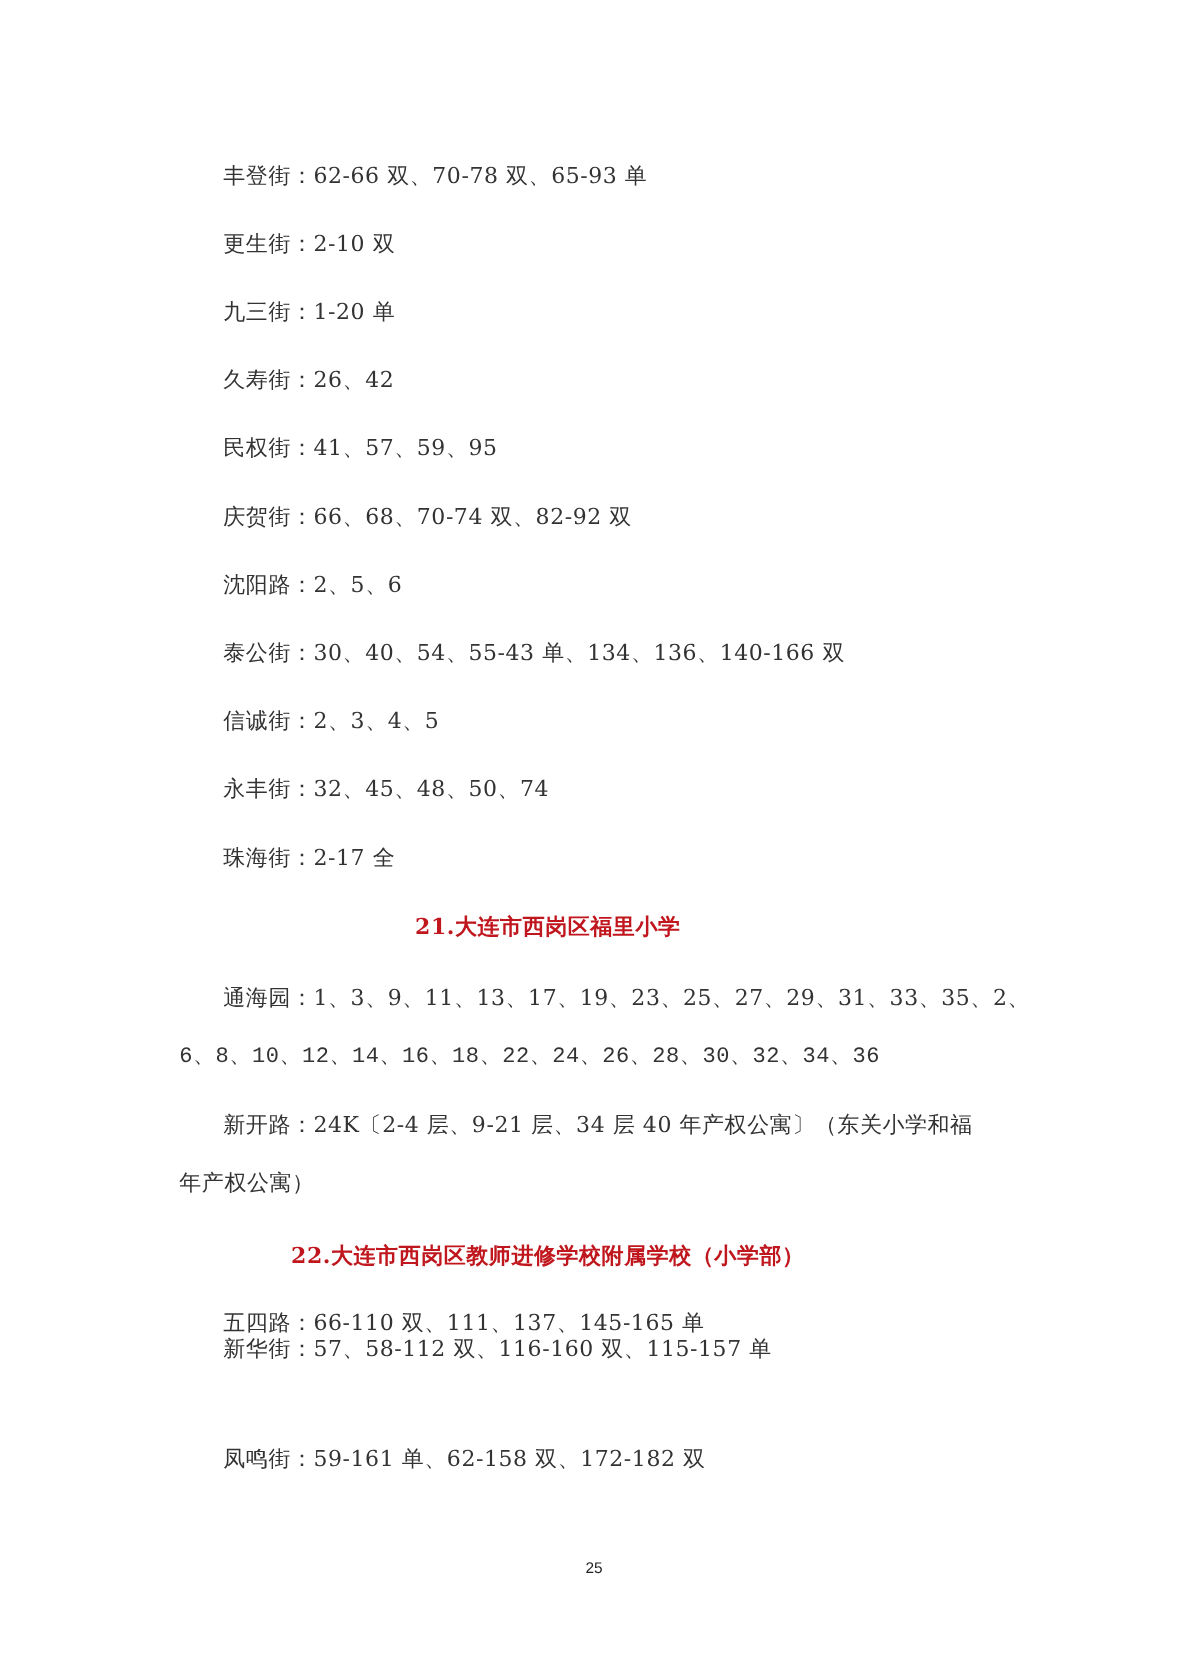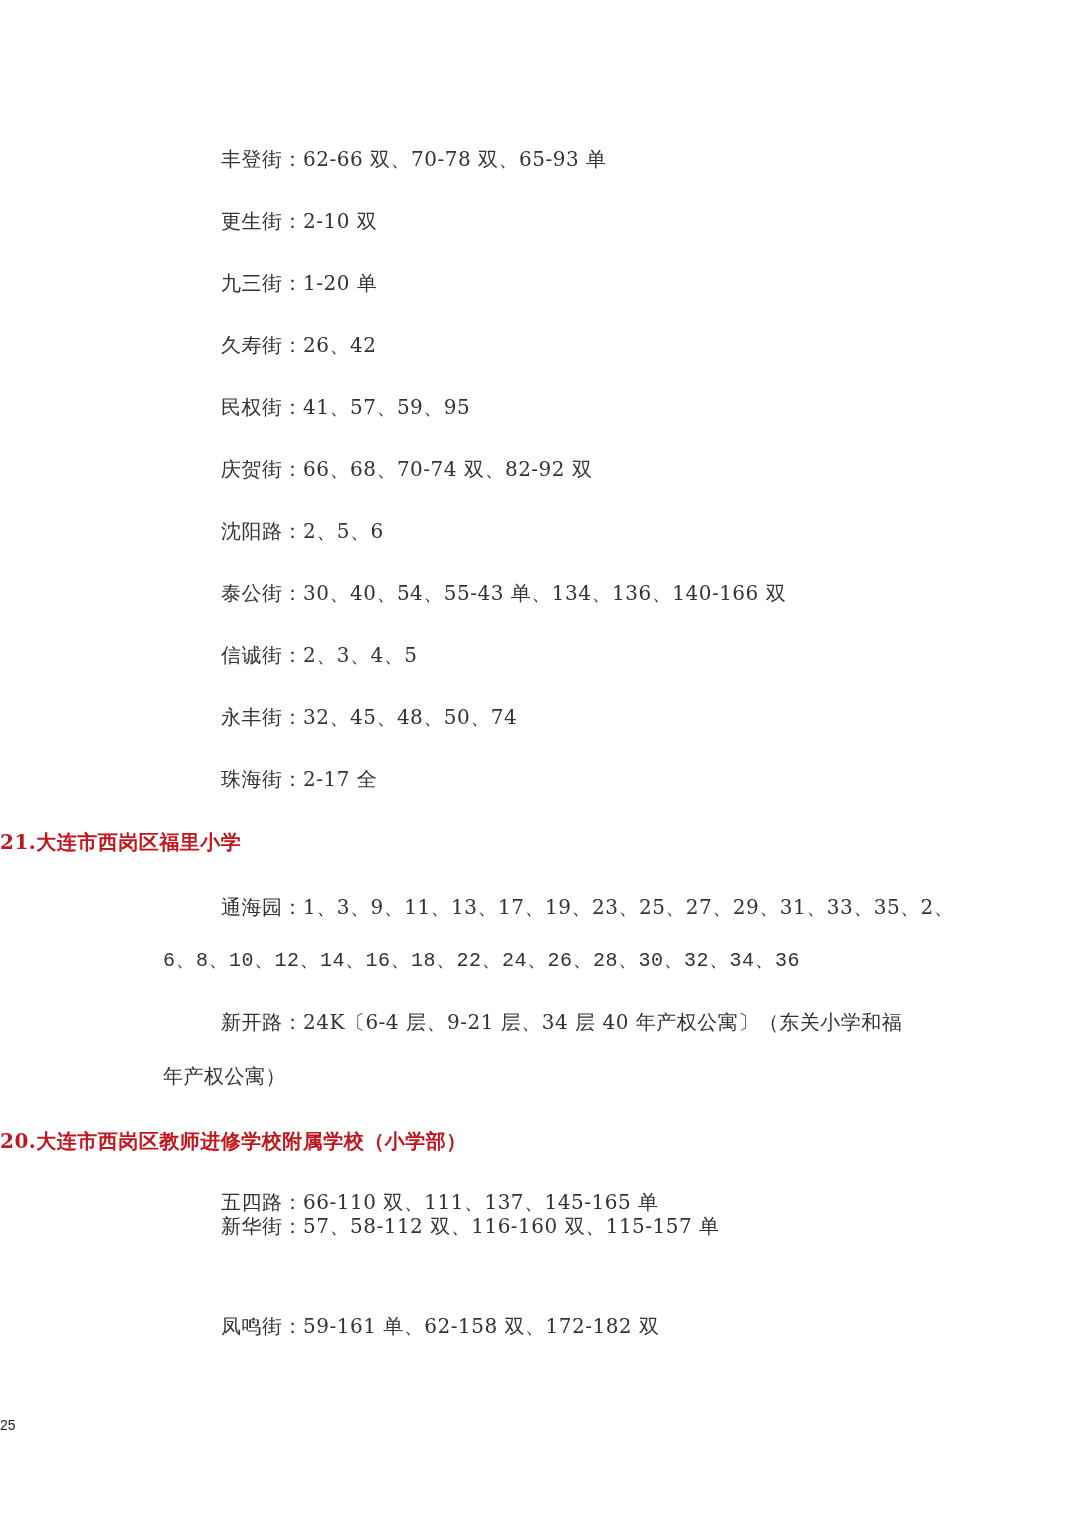--- a/index.html
+++ b/index.html
@@ -1,23 +1,23 @@
 <!DOCTYPE html>
 <html><head>
   <meta charset="utf-8">
   <style>
     html, body { margin: 0; padding: 0; background: #ffffff; }
     body { width: 1080px; height: 1527px; position: relative; overflow: hidden;
       font-family: "DejaVu Serif", "Liberation Serif", serif; color: #333333; }
     .line { position: absolute; font-size: 20px; line-height: 28px; white-space: nowrap; letter-spacing: 0.5px; }
-    .ind { left: 203px; margin-left: 18px; }
+    .ind { left: 203px; }
     .cont { left: 163px; font-family: Liberation Mono, monospace; }
-    .heading { position: absolute; left: 0; width: 996px; font-size: 20px; line-height: 28px;
+    .heading { position: absolute; left: 0; width: 996px; text-align: center; font-size: 20px; line-height: 28px;
       color: #c0171e; font-weight: bold; letter-spacing: 0.5px; }
-    .pagenum { position: absolute; left: 0; width: 1080px; text-align: left; top: 1417px;
+    .pagenum { position: absolute; left: 0; width: 1080px; text-align: center; top: 1417px;
       font-family: "Liberation Sans", sans-serif; font-size: 14px; color: #222; }
   </style>
 </head>
 <body>
 
 <div>
 
   <div>
     <div class="line ind" style="top:145px"><span>丰登街</span><span>：</span><span>62-66 双、70-78 双、65-93 单</span></div>
     <div class="line ind" style="top:207px"><span>更生街</span><span>：</span><span>2-10 双</span></div>
@@ -30,25 +30,25 @@
     <div class="line ind" style="top:641px"><span>信诚街</span><span>：</span><span>2、3、4、5</span></div>
     <div class="line ind" style="top:703px"><span>永丰街</span><span>：</span><span>32、45、48、50、74</span></div>
     <div class="line ind" style="top:765px"><span>珠海街</span><span>：</span><span>2-17 全</span></div>
   </div>
 
   <div class="heading" style="top:828px">21.大连市西岗区福里小学</div>
 
   <div>
     <div class="line ind" style="top:893px">通海园：1、3、9、11、13、17、19、23、25、27、29、31、33、35、2、</div>
     <div class="line cont" style="top:947px">6、8、10、12、14、16、18、22、24、26、28、30、32、34、36</div>
-    <div class="line ind" style="top:1008px">新开路：24K〔6-4 层、9-21 层、34 层 40 年产权公寓〕（东关小学和福</div>
+    <div class="line ind" style="top:1008px">新开路：24K〔2-4 层、9-21 层、34 层 40 年产权公寓〕（东关小学和福</div>
     <div class="line cont" style="top:1064px">年产权公寓）</div>
   </div>
 
-  <div class="heading" style="top:1127px">20.大连市西岗区教师进修学校附属学校（小学部）</div>
+  <div class="heading" style="top:1127px">22.大连市西岗区教师进修学校附属学校（小学部）</div>
 
   <div>
     <div class="line ind" style="top:1188px"><span>五四路</span><span>：</span><span>66-110 双、111、137、145-165 单</span></div>
     <div class="line ind" style="top:1212px"><span>新华街</span><span>：</span><span>57、58-112 双、116-160 双、115-157 单</span></div>
     <div class="line ind" style="top:1312px"><span>凤鸣街</span><span>：</span><span>59-161 单、62-158 双、172-182 双</span></div>
   </div>
 
   <div class="pagenum">25</div>
 </div>
 

